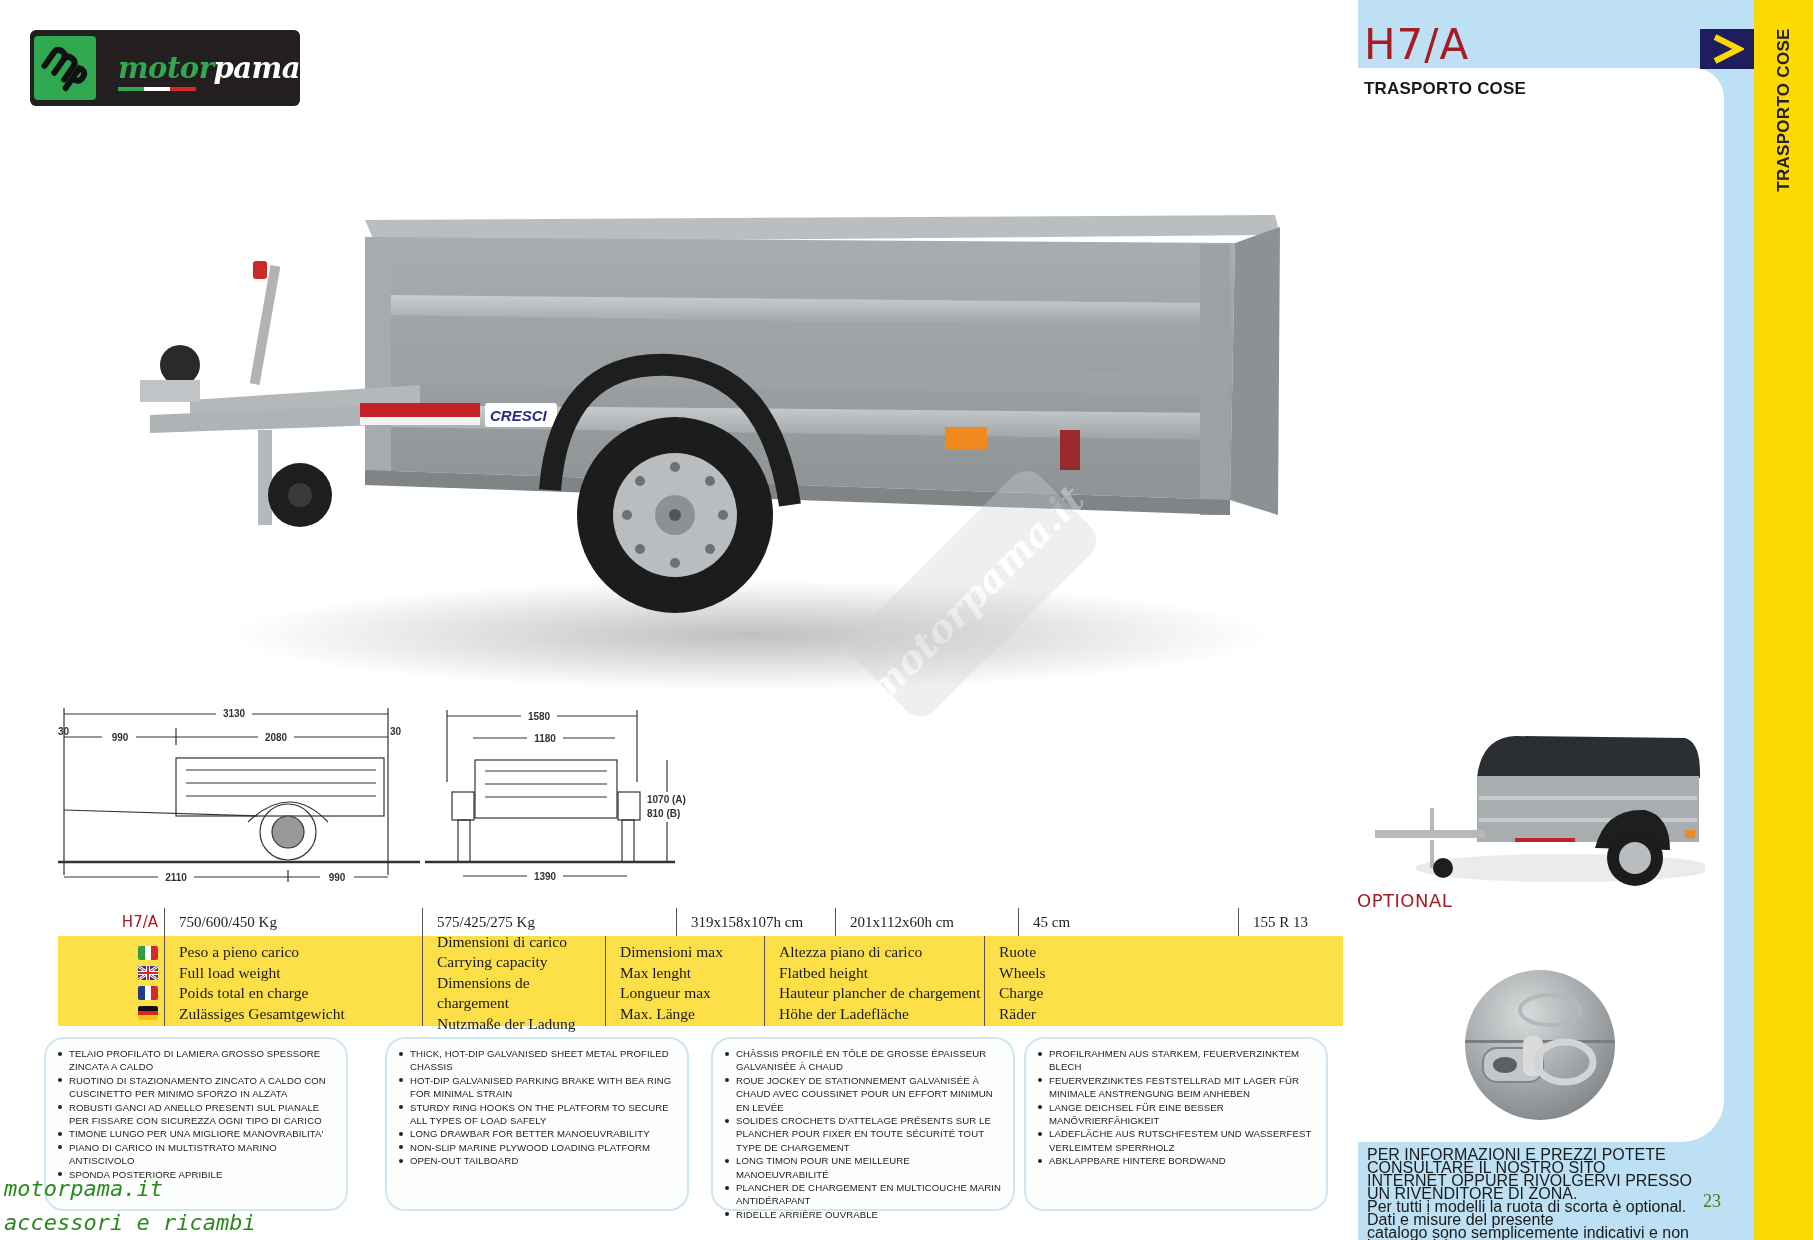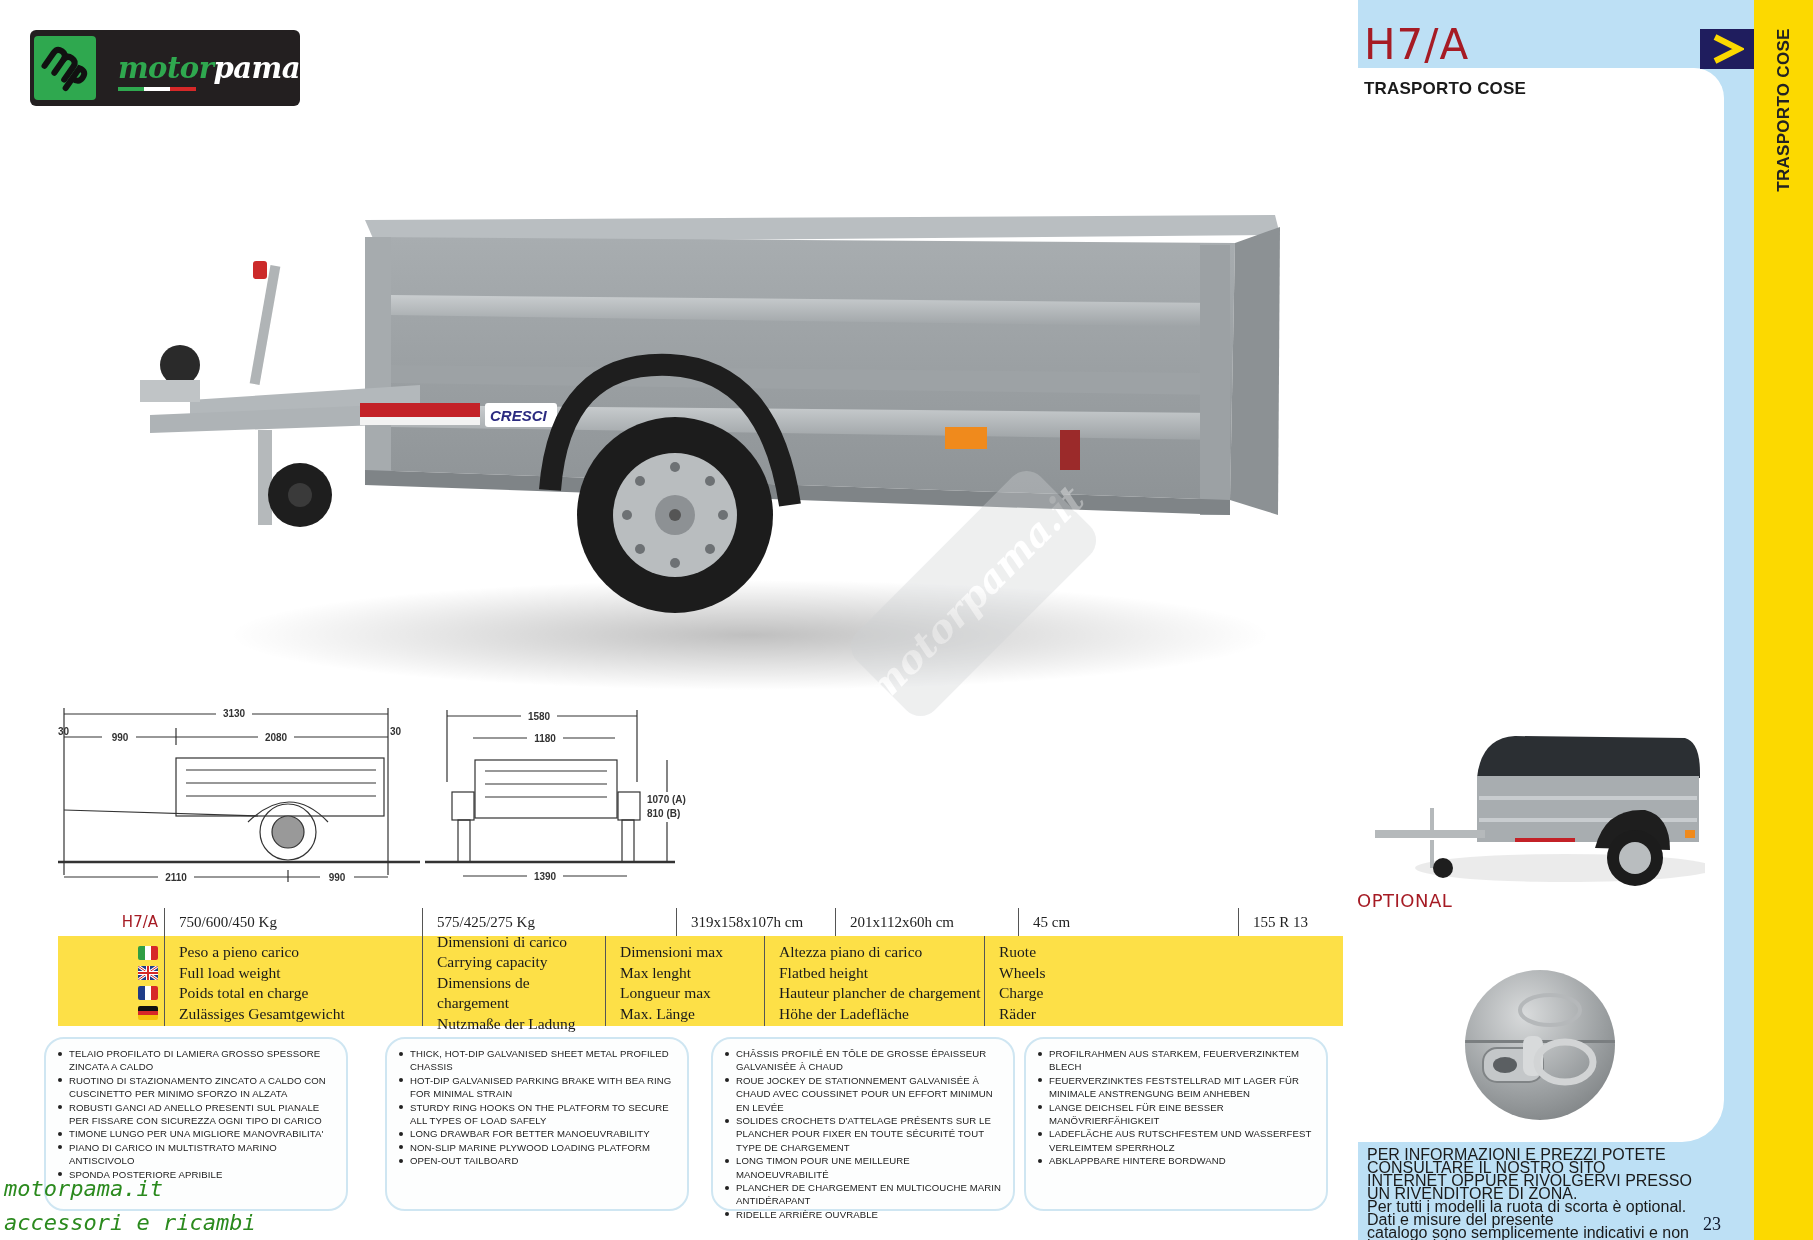--- a/index.html
+++ b/index.html
@@ -57,21 +57,21 @@
   
   .site-text { position: absolute; left: 4px; top: 1172px; font-family: "DejaVu Sans Mono", monospace; font-style: italic; font-size: 22px; color: #2b8a1e; line-height: 34px; }
 
   
   .optional-photo { position: absolute; left: 1365px; top: 728px; width: 340px; height: 160px; }
   .optional-label { position: absolute; left: 1357px; top: 890px; font-family: "DejaVu Sans", sans-serif; font-size: 18px; color: #a61b24; letter-spacing: 0.5px; }
   .hook-circle { position: absolute; left: 1465px; top: 970px; width: 150px; height: 150px; border-radius: 50%; overflow: hidden; background: radial-gradient(circle at 40% 30%, #d9dbdc 0%, #9da1a3 55%, #6e7274 100%); }
 
   .info-text { position: absolute; left: 1367px; top: 1148px; width: 330px; font-family: "Liberation Sans", sans-serif; font-size: 16px; line-height: 13px; color: #1a1a1a; }
   .info-text .caps { text-transform: uppercase; }
-  .page-num { position: absolute; left: 1703px; top: 1191px; font-family: "Liberation Serif", serif; font-size: 18px; color: #0f172a; margin-top: 23px; }
+  .page-num { position: absolute; left: 1703px; top: 1191px; font-family: "Liberation Serif", serif; font-size: 18px; color: #4d7c0f; }
 </style>
 </head>
 <body>
 
 <div class="blue-panel"></div>
 <div class="white-card"></div>
 <div class="yellow-strip">
   <div class="vtext">
       <span>TRASPORTO COSE</span>
     </div>

